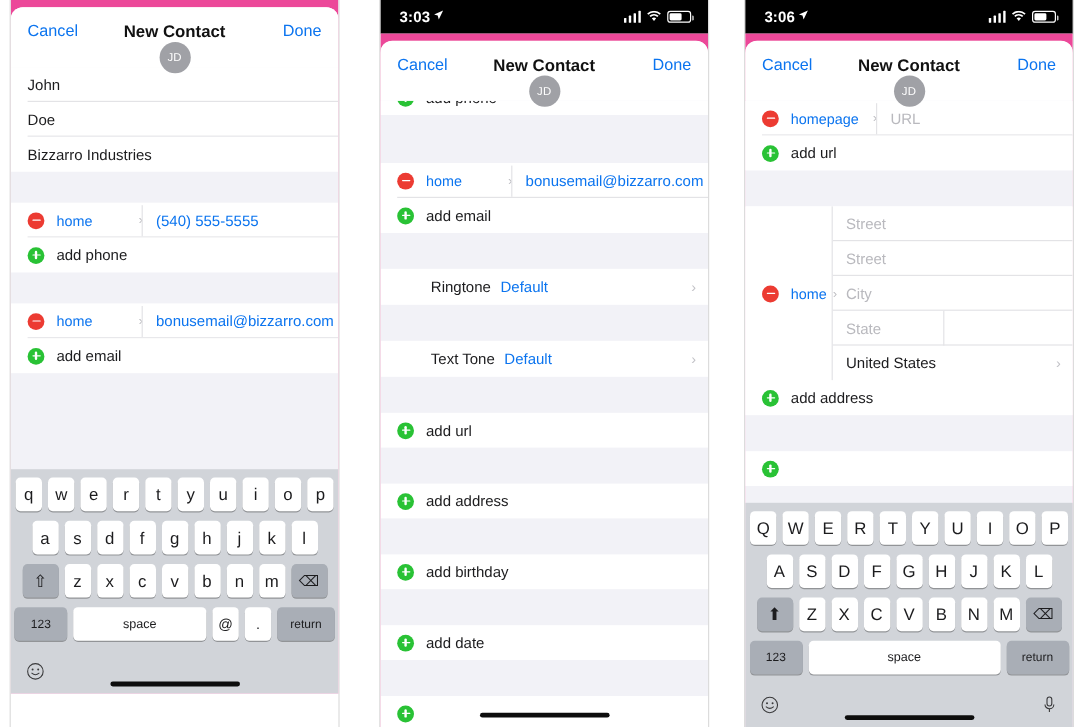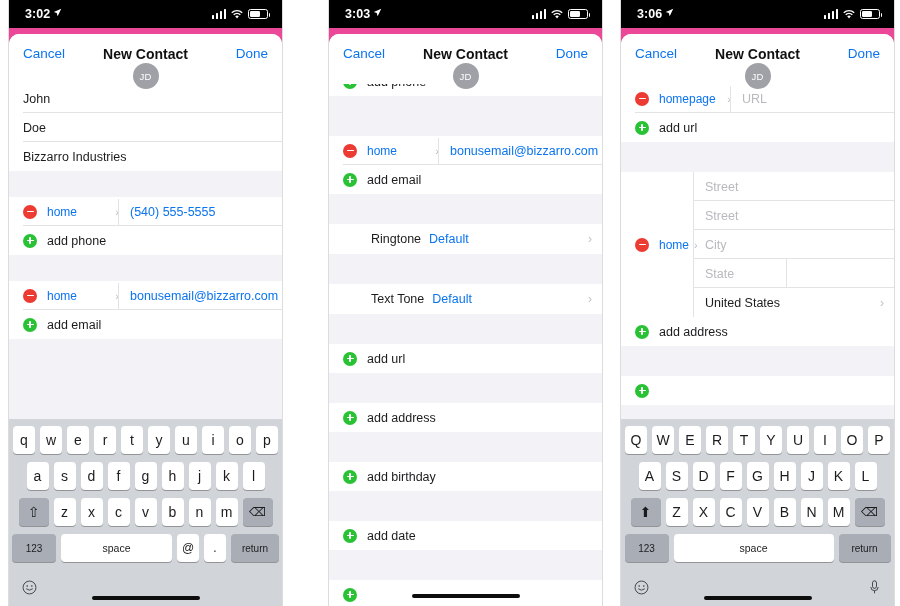--- a/index.html
+++ b/index.html
@@ -17,21 +17,21 @@
     position:absolute;
     top:0;
     width:275px;height:606px;
     background:#ffffff;
     overflow:hidden;
     box-sizing:border-box;
     border-left:1px solid #dcdcdc;
     border-right:1px solid #dcdcdc;
   }
   .phone.p1{left:8px;}
-  .phone.p2{left:328px;}
+  .phone.p2{left:316px;}
   .phone.p3{left:620px;}
 
   
   .statusbar{
     position:relative;
     height:28px;
     background:#000000;
     color:#ffffff;
     display:flex;align-items:center;justify-content:space-between;
     padding:0 14px 0 16px;
@@ -199,48 +199,20 @@
     position:absolute;left:50%;transform:translateX(-50%);
     bottom:8px;width:108px;height:4px;border-radius:3px;background:#0d0d0d;z-index:6;
   }
 </style>
 </head>
 <body>
 
 <div class="stage">
 
   <div class="phone p1">
-    <div class="statusbar">
-      <div class="st-time">
-        <span>3:02</span>
-        <span class="st-loc">
-          <svg width="9" height="9" viewBox="0 0 12 12">
-              <path d="M11 1 L1 5.4 L5 6.6 L6.2 11 Z" fill="#fff"></path>
-            </svg>
-        </span>
-      </div>
-      <div class="st-right">
-        <span class="sig">
-            <i></i>
-            <i></i>
-            <i></i>
-            <i></i>
-          </span>
-        <span>
-          <svg width="12" height="9" viewBox="0 0 16 12">
-              <path d="M8 11.2 L5.6 8.4 a3.6 3.6 0 0 1 4.8 0 Z" fill="#fff"></path>
-              <path d="M2.9 5.6 A7.4 7.4 0 0 1 13.1 5.6 L11.7 7 A5.4 5.4 0 0 0 4.3 7 Z" fill="#fff"></path>
-              <path d="M0.4 3.1 A10.9 10.9 0 0 1 15.6 3.1 L14.3 4.4 A9 9 0 0 0 1.7 4.4 Z" fill="#fff"></path>
-            </svg>
-        </span>
-        <span class="batt">
-            <i></i>
-          </span>
-      </div>
-    </div>
 
     <div class="sheetwrap">
       <div class="sheet">
 
         <div class="navbar">
           <div class="nav-btn">Cancel</div>
           <div class="nav-title">New Contact</div>
           <div class="nav-btn">Done</div>
         </div>
         <div class="avatar">JD</div>

